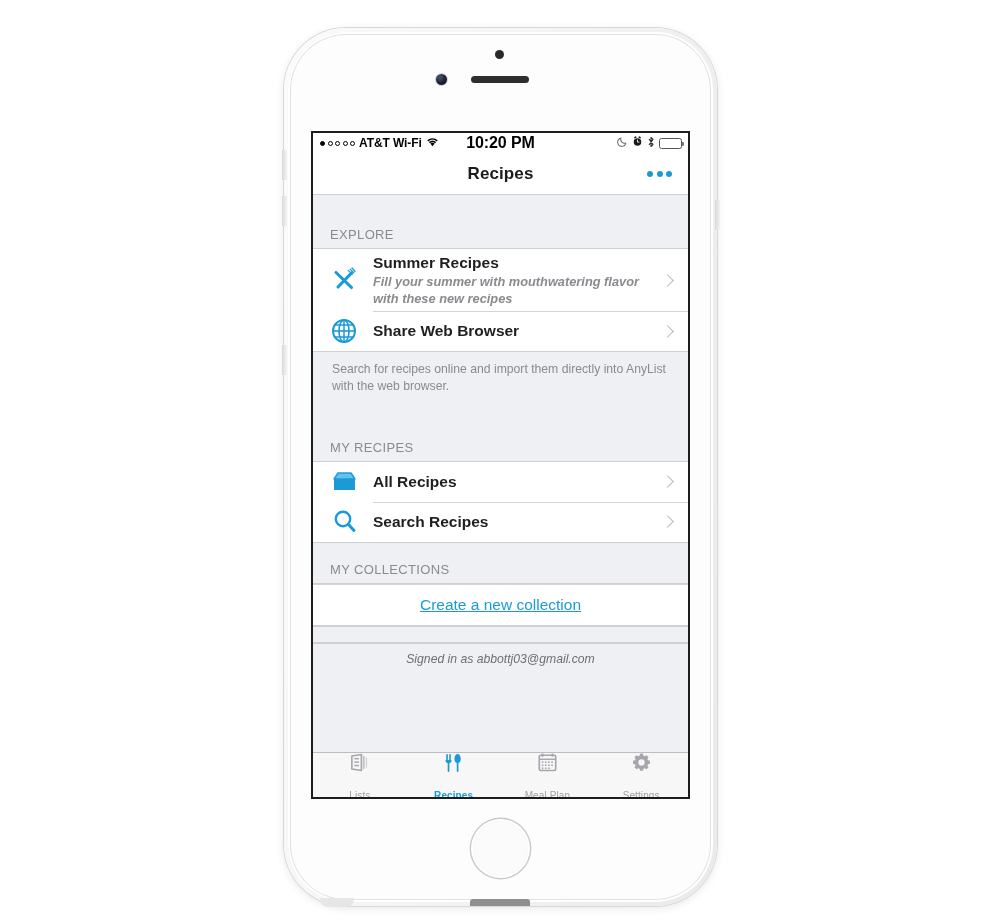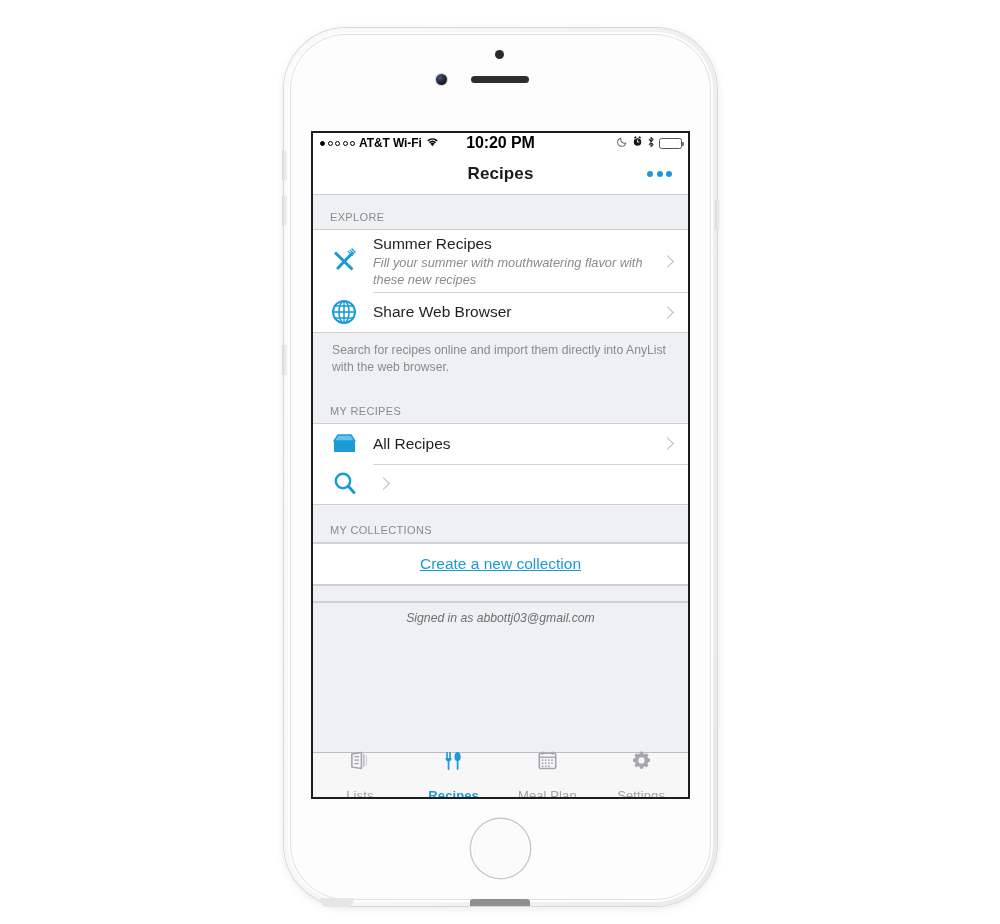--- a/index.html
+++ b/index.html
@@ -117,22 +117,22 @@
   .nav-more {
     position: absolute; right: 14px; top: 50%; transform: translateY(-50%);
     display: flex; gap: 3.5px; cursor: pointer; padding: 6px 2px;
   }
   .nav-more i { width: 6px; height: 6px; border-radius: 50%; background: #1c9ad6; display: block; }
 
   
   .content { height: 557px; background: #eff0f3; overflow: hidden; }
 
   .sec-header {
-    padding: 16px 16px 6px 17px;
-    font-size: 11px; color: #8a8a8f; letter-spacing: .35px;
+    padding: 32px 16px 6px 17px;
+    font-size: 13px; color: #8a8a8f; letter-spacing: .35px;
     background: #eff0f3;
   }
   .sec-note {
     padding: 9px 20px 12px 19px;
     font-size: 12.2px; color: #8a8a8f; line-height: 1.42;
     background: #eff0f3;
   }
   .gap { height: 17px; background: #eff0f3; border-top: 1px solid #cfcfd2; border-bottom: 1px solid #cfcfd2;}
   .gap-plain { height: 17px; background: #eff0f3; }
 
@@ -144,21 +144,21 @@
     background: #fff; position: relative; cursor: pointer;
   }
   .row + .row::before {
     content: ''; position: absolute; left: 60px; right: 0; top: 0; height: 1px; background: #d4d4d8;
   }
   .row-icon {
     width: 30px; min-width: 30px; height: 30px;
     display: flex; align-items: center; justify-content: center;
     margin-right: 14px;
   }
-  .row-body { flex: 1; padding: 2px 0; }
+  .row-body { flex: 1; padding: 2px 0; font-weight: bold; }
   .row-title { font-size: 15.5px; color: #1f1f1f; line-height: 1.25; }
   .row-sub { font-size: 12.8px; color: #8a8a8f; font-style: italic; line-height: 1.35; margin-top: 1px; }
   .chev {
     width: 9px; height: 9px; border-right: 1.7px solid #b7b7bc; border-top: 1.7px solid #b7b7bc;
     transform: rotate(45deg); margin-left: 6px; margin-right: 4px;
   }
 
   .row.tall { min-height: 62px; }
 
   .link-row {
@@ -175,21 +175,21 @@
   .tabbar {
     height: 45px; background: #f7f7f8;
     border-top: 1px solid #bdbdc1;
     display: flex; align-items: stretch;
   }
   .tab {
     flex: 1; display: flex; flex-direction: column;
     align-items: center; justify-content: center; gap: 1px;
     cursor: pointer; padding-top: 3px;
   }
-  .tab-label { font-size: 13px; color: #a0a0a6; letter-spacing: .1px; margin-top: 12px; }
+  .tab-label { font-size: 10px; color: #a0a0a6; letter-spacing: .1px; margin-top: 12px; }
   .tab.active .tab-label { color: #1c9ad6; font-weight: bold; }
 </style>
 </head>
 <body>
 
 <div class="stage">
 
   <div class="phone">
     <div class="phone-inner"></div>
   </div>
@@ -320,20 +320,23 @@
           </span>
           <span class="chev"></span>
         </div>
 
         <div class="row">
           <span class="row-icon">
             <svg width="25" height="25" viewBox="0 0 25 25">
               <circle cx="11" cy="10" r="7.2" fill="none" stroke="#1c9ad6" stroke-width="2.4"></circle>
               <line x1="16.3" y1="15.3" x2="22" y2="21.5" stroke="#1c9ad6" stroke-width="3" stroke-linecap="round"></line>
             </svg>
+          </span>
+          <span class="row-body">
+            <span class="row-title">Search Recipes</span>
           </span>
           <span class="chev"></span>
         </div>
       </div>
 
       <div class="gap-plain"></div>
 
       <div class="sec-header" style="padding-top:2px">MY COLLECTIONS</div>
       <div class="group">
 

